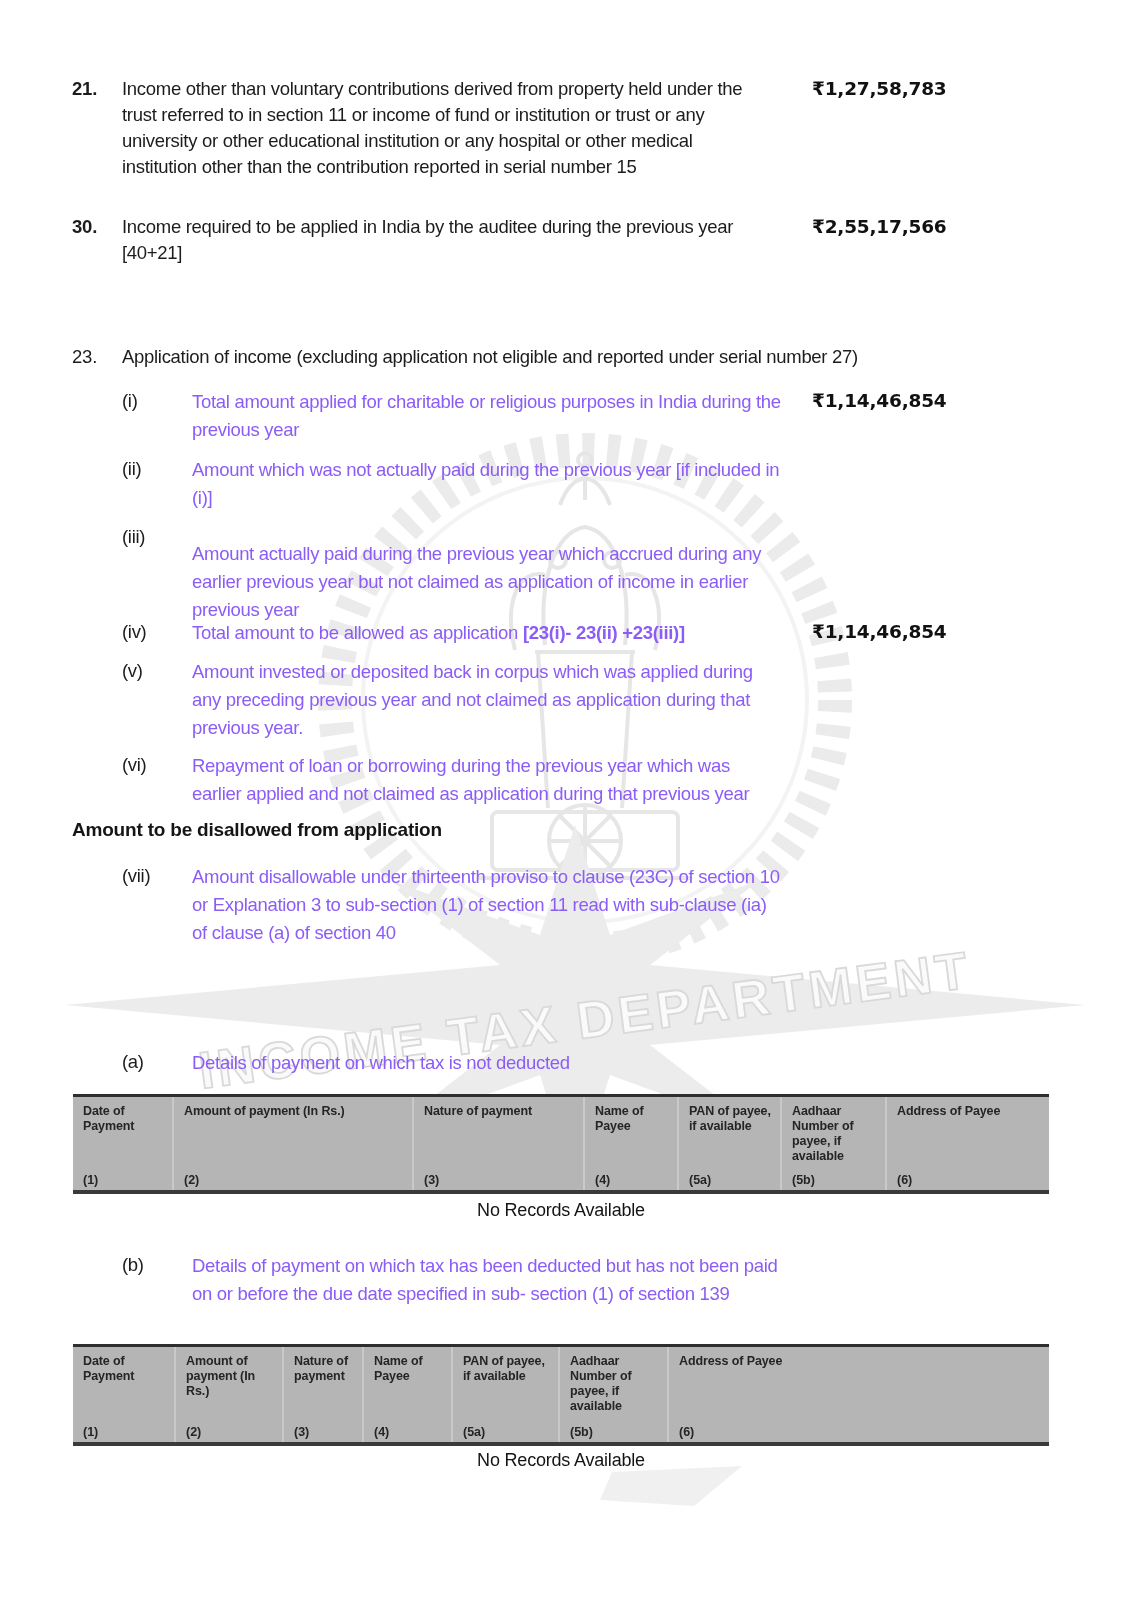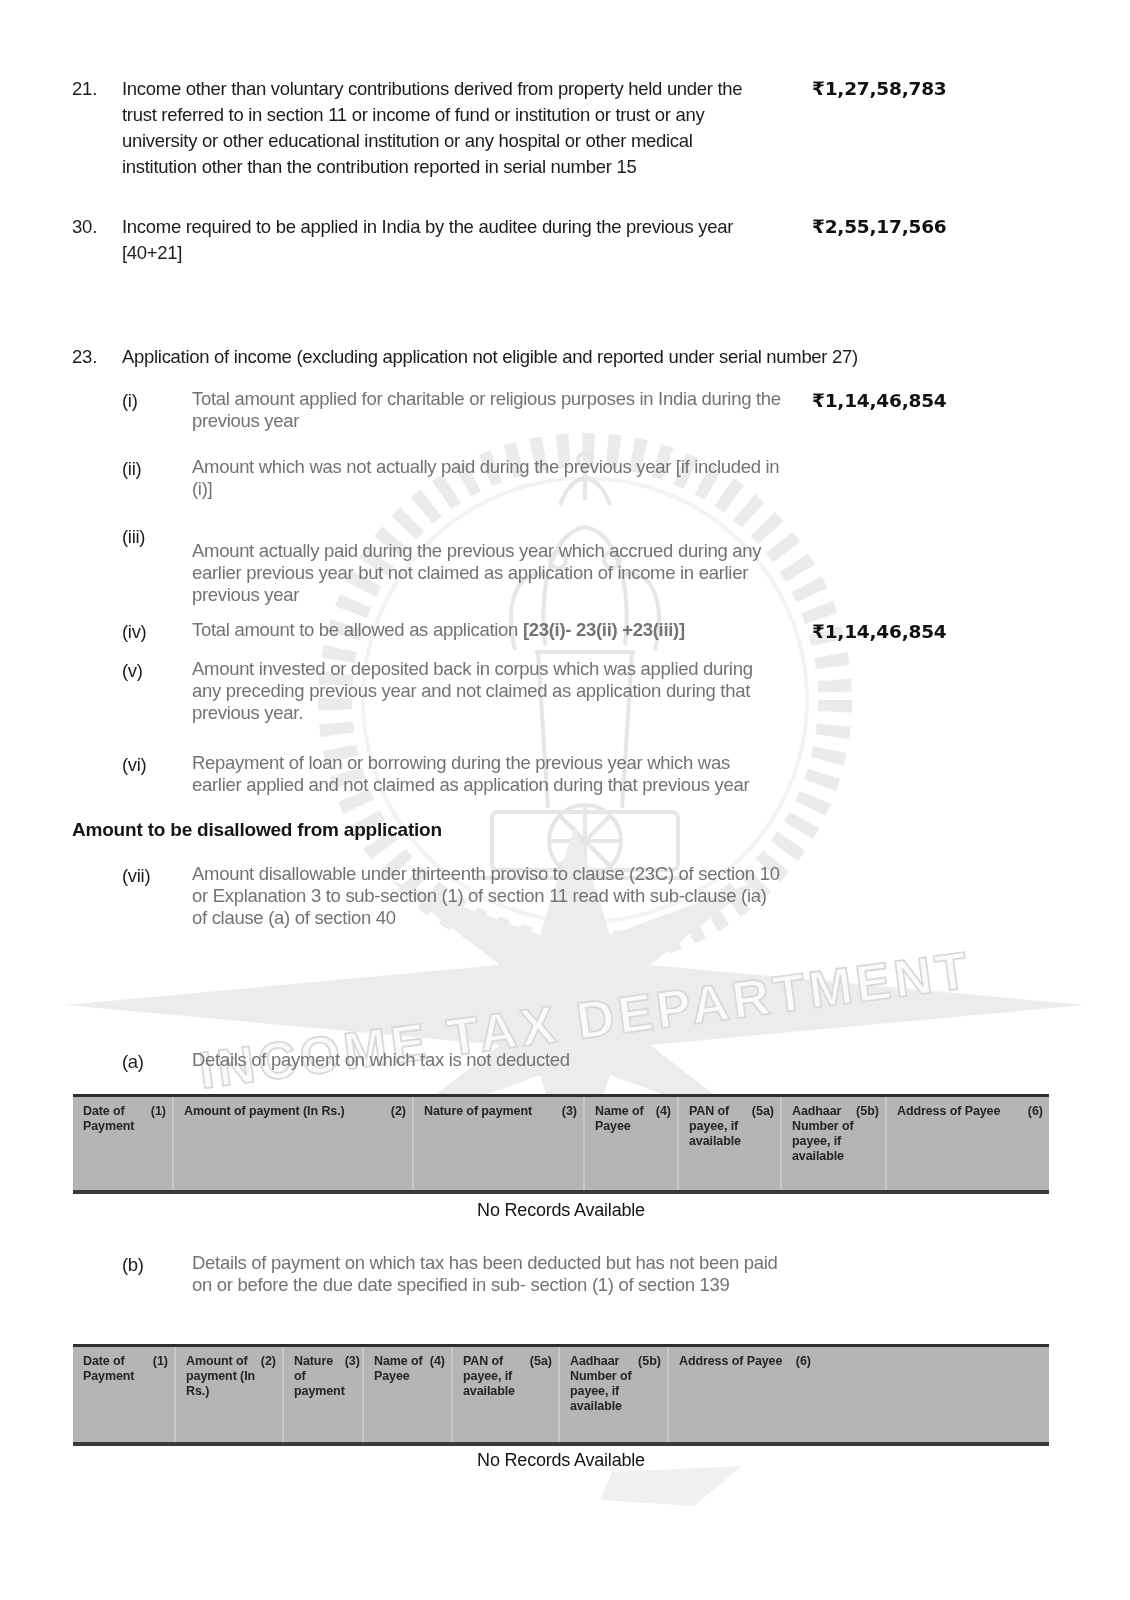--- a/index.html
+++ b/index.html
@@ -9,33 +9,33 @@
     background:#ffffff;
     overflow:hidden;
     font-family:"Liberation Sans","DejaVu Sans",sans-serif;
     color:#1e1e1e;
   }
   .wm{position:absolute;left:0;top:0;z-index:0;pointer-events:none;}
   .content{position:absolute;left:0;top:0;width:100%;height:100%;z-index:2;}
   .row{position:absolute;}
   .num{
     position:absolute;left:72px;width:46px;
-    font-size:18.5px;font-weight:400;letter-spacing:-0.2px;line-height:26px;color:#1c1c1c;
+    font-size:18.5px;font-weight:700;letter-spacing:-0.2px;line-height:26px;color:#1c1c1c;
   }
   .body{
     position:absolute;left:122px;width:645px;
     font-size:18.5px;font-weight:400;letter-spacing:-0.3px;line-height:26px;color:#1c1c1c;
   }
   .sublabel{
     position:absolute;left:122px;width:60px;
     font-size:18.5px;letter-spacing:-0.3px;line-height:26px;color:#1c1c1c;
   }
   .subbody{
     position:absolute;left:192px;width:590px;
-    font-size:18.5px;font-weight:400;letter-spacing:-0.3px;line-height:22px;color:#737373;
+    font-size:18.5px;font-weight:400;letter-spacing:-0.3px;line-height:28px;color:#8b5cf6;
   }
   .amount{
     position:absolute;left:812px;width:220px;
     font-size:18.5px;font-weight:700;letter-spacing:-0.2px;line-height:26px;color:#111;
     font-family:"DejaVu Sans","Liberation Sans",sans-serif;
   }
   .h1{
     position:absolute;left:72px;width:700px;
     font-size:20.5px;font-weight:700;letter-spacing:-0.2px;color:#151515;
   }
@@ -49,21 +49,21 @@
     background:#b5b5b5;
     border-top:3px solid #2e2e2e;
     border-bottom:4px solid #3a3a3a;
     display:flex;box-sizing:border-box;
   }
   .tbl-a{height:100px;}
   .tbl-b{height:102px;}
   .cell{
     box-sizing:border-box;
     padding:7px 6px 2px 10px;
-    display:flex;flex-direction:row;justify-content:space-between;
+    display:flex;flex-direction:column;justify-content:space-between;
     border-left:2px solid #c9c9c9;
   }
   .cell:first-child{border-left:none;}
   .cell .h{font-size:12.5px;font-weight:700;line-height:15px;color:#252525;letter-spacing:-0.1px;}
   .cell .n{font-size:12.5px;font-weight:700;color:#252525;padding-bottom:1px;}
   .norec{
     position:absolute;left:73px;width:976px;text-align:center;
     font-size:18px;font-weight:500;letter-spacing:-0.2px;color:#141414;
   }
 </style>

